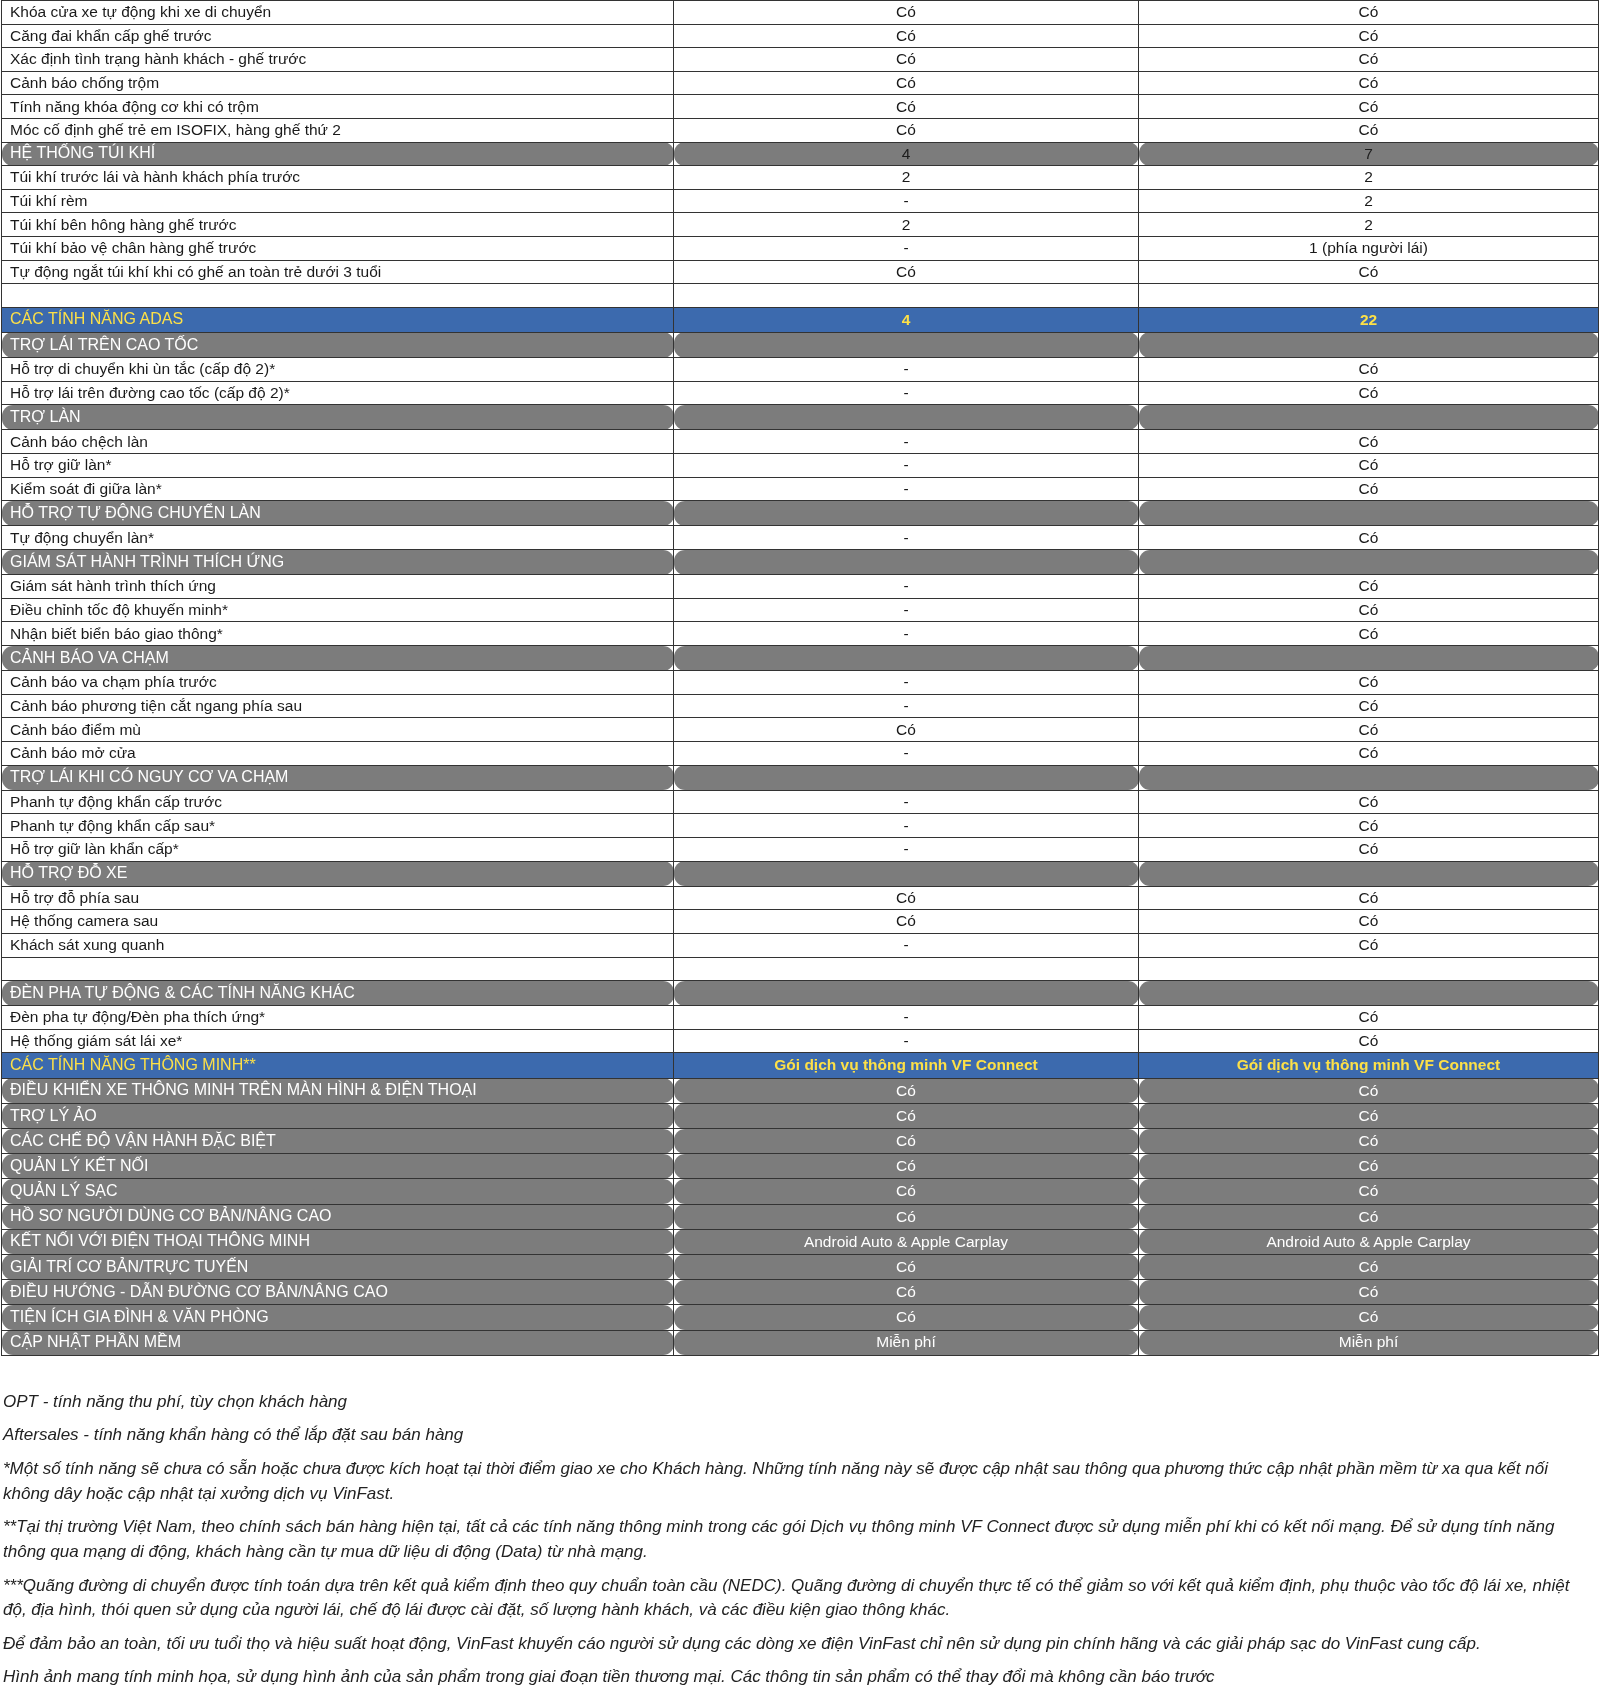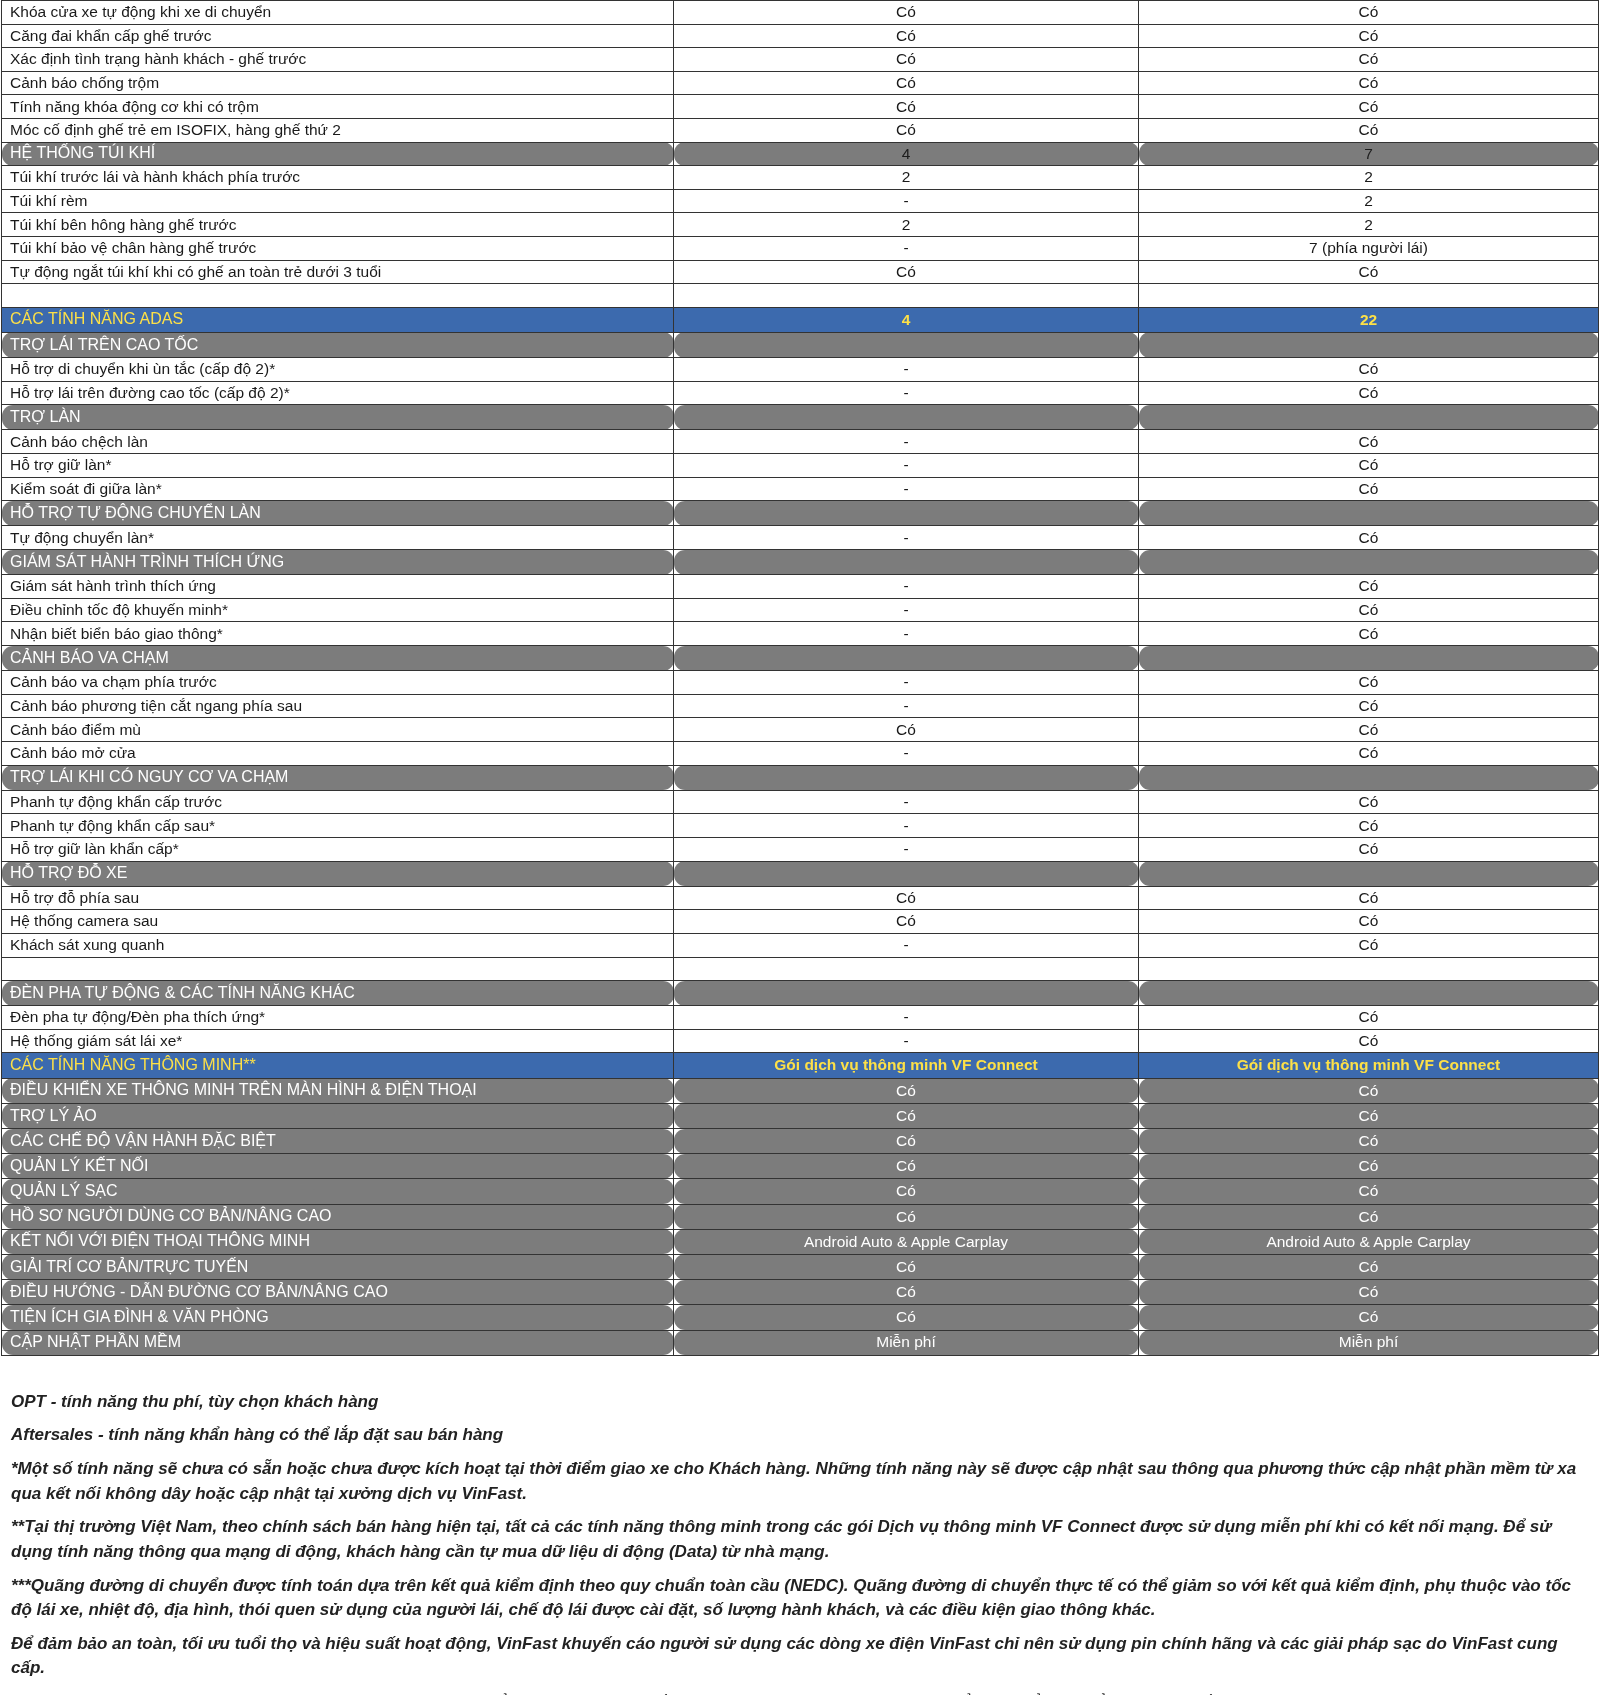--- a/index.html
+++ b/index.html
@@ -59,22 +59,21 @@
   tr.empty td { background: #ffffff; }
 
   .footnotes {
     margin: 34px 4px 0 3px;
     font-style: italic;
     font-size: 17px;
     color: #222222;
     line-height: 1.45;
   }
   .footnotes p {
-    margin: 0 0 9px 8px;
-    font-weight: bold;
+    margin: 0 0 9px 0;
   }
 </style>
 </head>
 <body>
 
 <div class="sheet">
 
   <table class="spec">
     <colgroup>
       <col style="width:672px">
@@ -128,21 +127,21 @@
           <td class="val">2</td>
         </tr>
         <tr class="feature">
           <td class="label">Túi khí bên hông hàng ghế trước</td>
           <td class="val">2</td>
           <td class="val">2</td>
         </tr>
         <tr class="feature">
           <td class="label">Túi khí bảo vệ chân hàng ghế trước</td>
           <td class="val">-</td>
-          <td class="val">7 (phía người lái)</td>
+          <td class="val">1 (phía người lái)</td>
         </tr>
         <tr class="feature">
           <td class="label">Tự động ngắt túi khí khi có ghế an toàn trẻ dưới 3 tuổi</td>
           <td class="val">Có</td>
           <td class="val">Có</td>
         </tr>
         <tr class="empty">
           <td class="label"></td>
           <td class="val"></td>
           <td class="val"></td>

